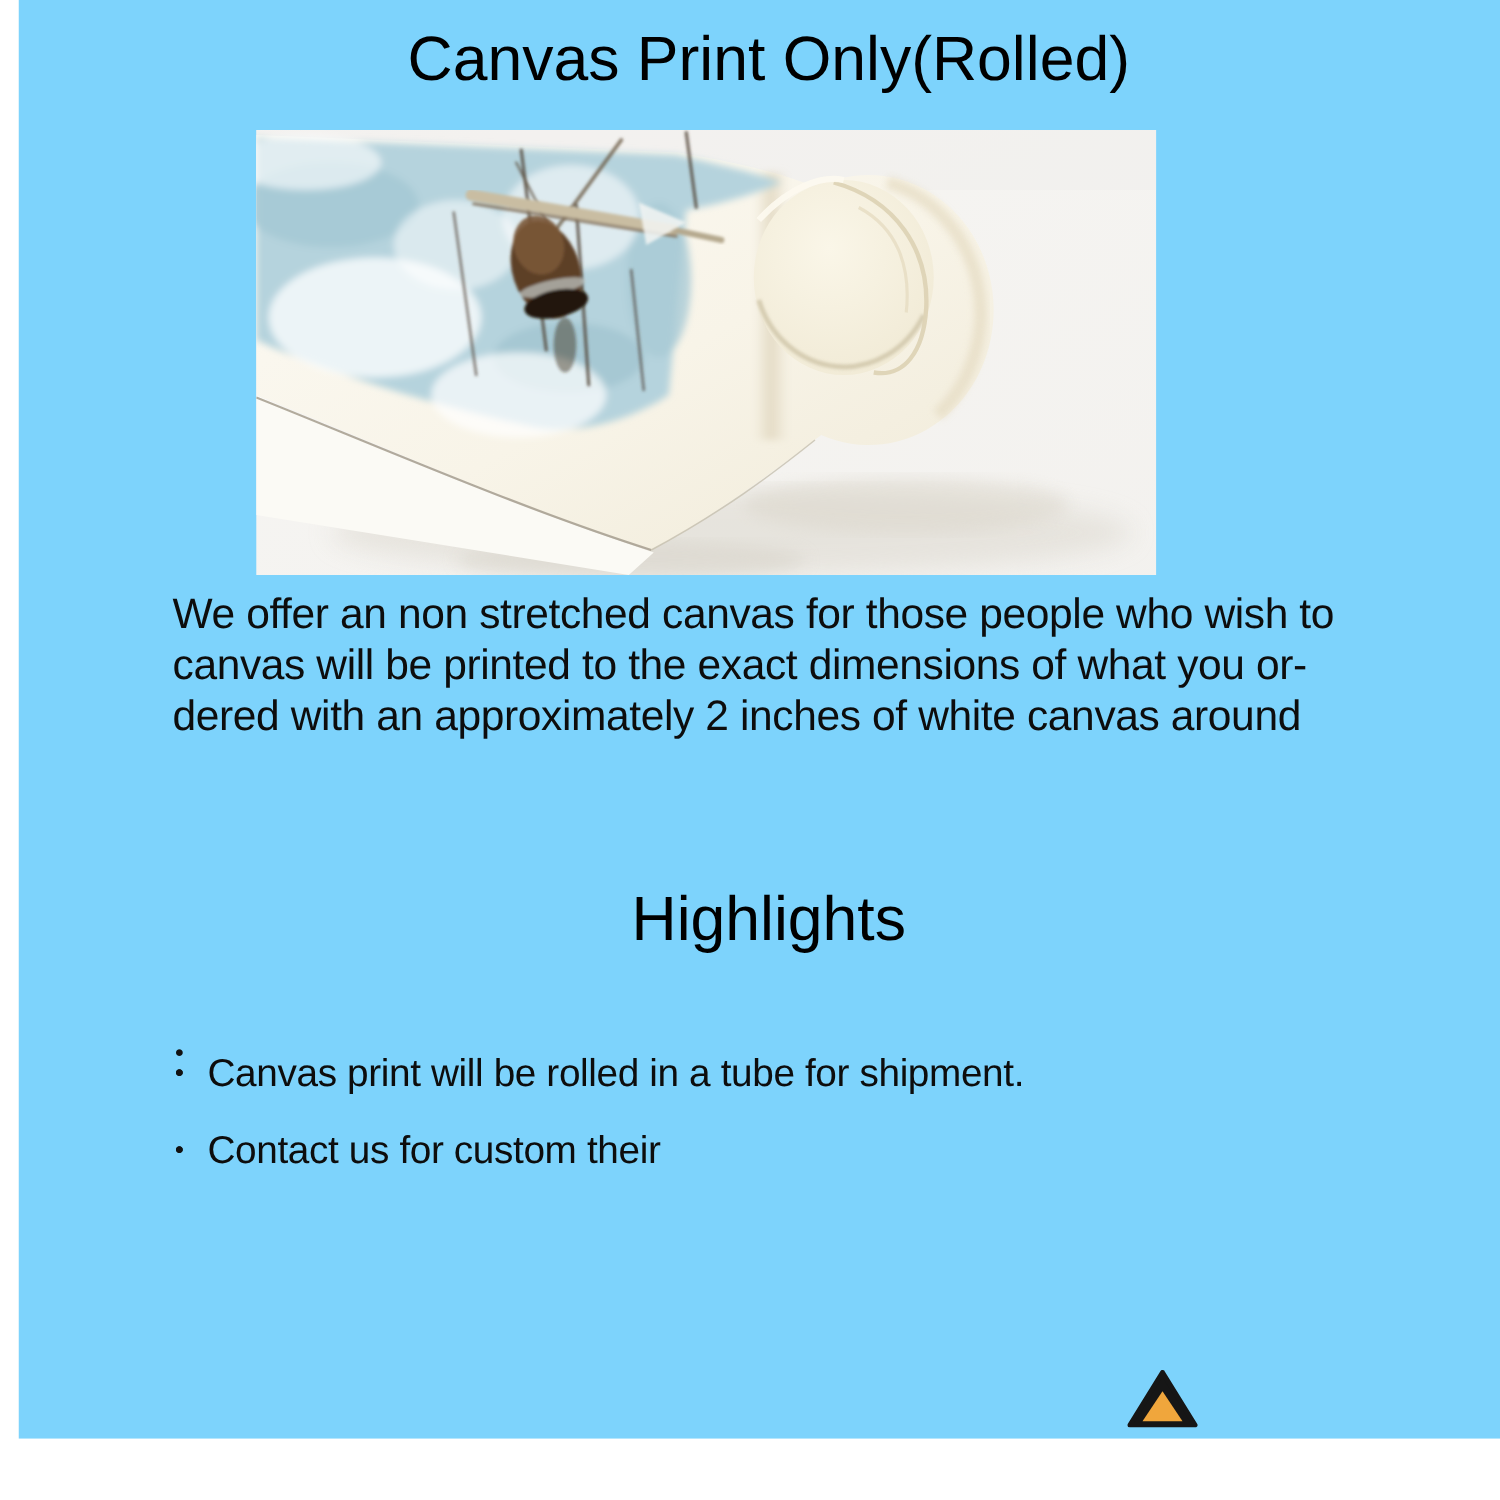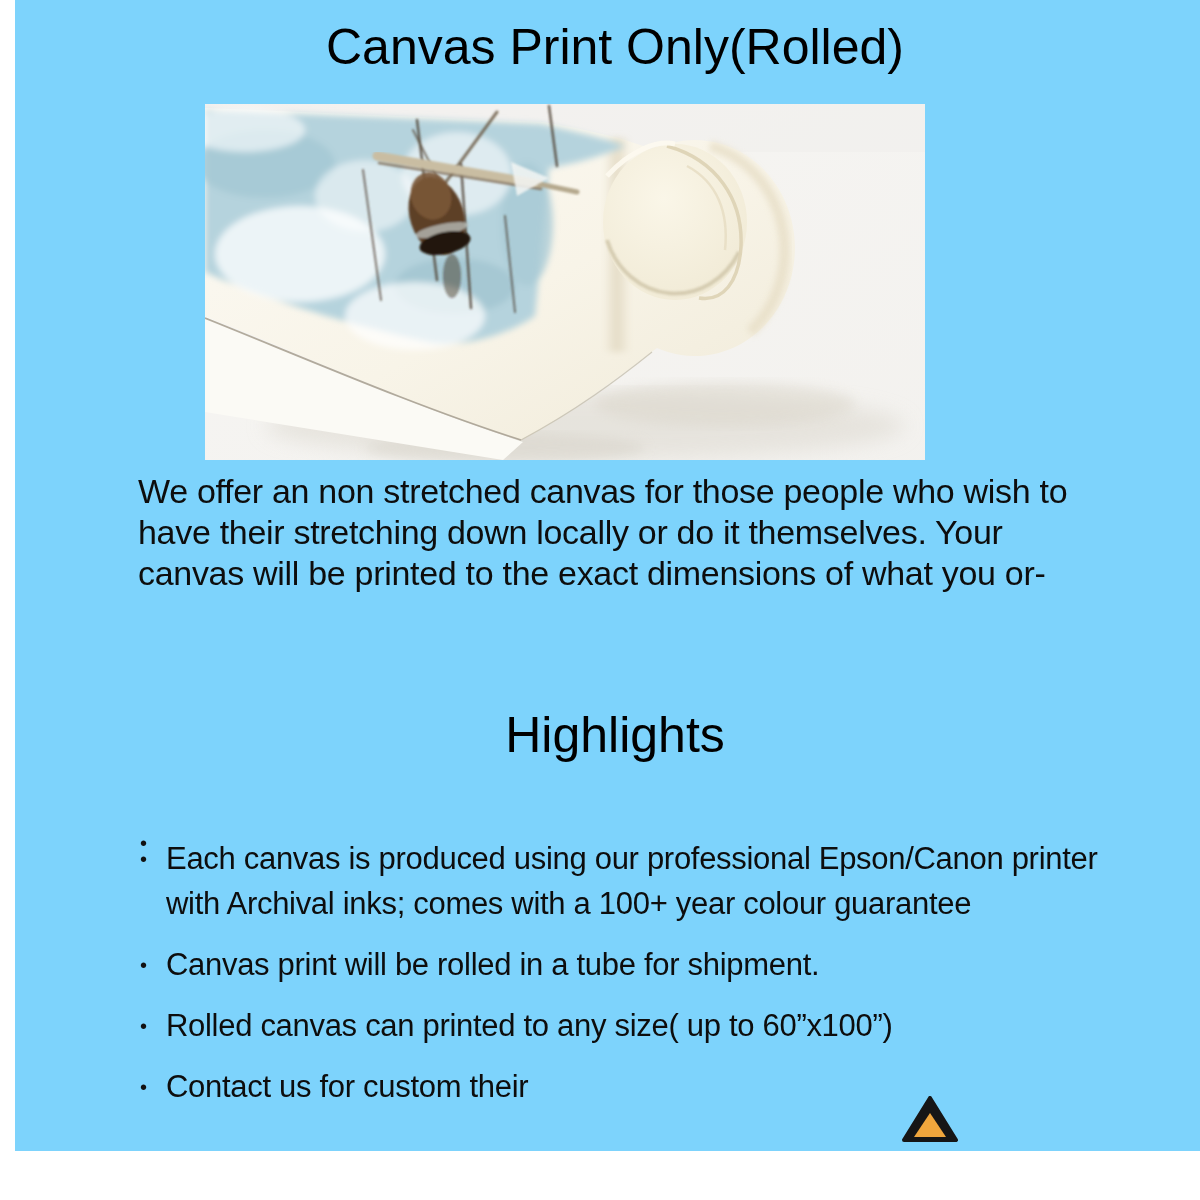--- a/index.html
+++ b/index.html
@@ -164,41 +164,39 @@
 
       <g>
         <path d="M 0,214 C 95,252 212,303 316,336" stroke="#aaa294" stroke-width="1.8" fill="none" opacity="0.9"></path>
         <path d="M 316,336 C 372,306 412,276 447,248" stroke="#c6bfae" stroke-width="1.2" fill="none" opacity="0.8"></path>
       </g>
     </svg>
   </div>
 
   <div class="desc">
     <div>We offer an non stretched canvas for those people who wish to</div>
-    <div>have their stretching down locally or do it themselves. Your</div>
     <div>canvas will be printed to the exact dimensions of what you or-</div>
+    <div>dered with an approximately 2 inches of white canvas around</div>
   </div>
 
   <h2 class="highlights-heading">Highlights</h2>
 
   <ul class="bullets">
     <li>
       <span class="dot">•</span>
     </li>
     <li>
       <span class="dot">•</span>
-      <span>Each canvas is produced using our professional Epson/Canon printer with Archival inks; comes with a 100+ year colour guarantee</span>
     </li>
     <li>
       <span class="dot">•</span>
       <span>Canvas print will be rolled in a tube for shipment.</span>
     </li>
     <li>
       <span class="dot">•</span>
-      <span>Rolled canvas can printed to any size( up to 60”x100”)</span>
     </li>
     <li>
       <span class="dot">•</span>
       <span>Contact us for custom their</span>
     </li>
   </ul>
 
   <div class="logo">
     <svg class="a-mark" width="58" height="46" viewBox="0 0 58 46" xmlns="http://www.w3.org/2000/svg">
       <polygon points="29,2 55,44 3,44" fill="#161616" stroke="#161616" stroke-width="4" stroke-linejoin="round"></polygon>

